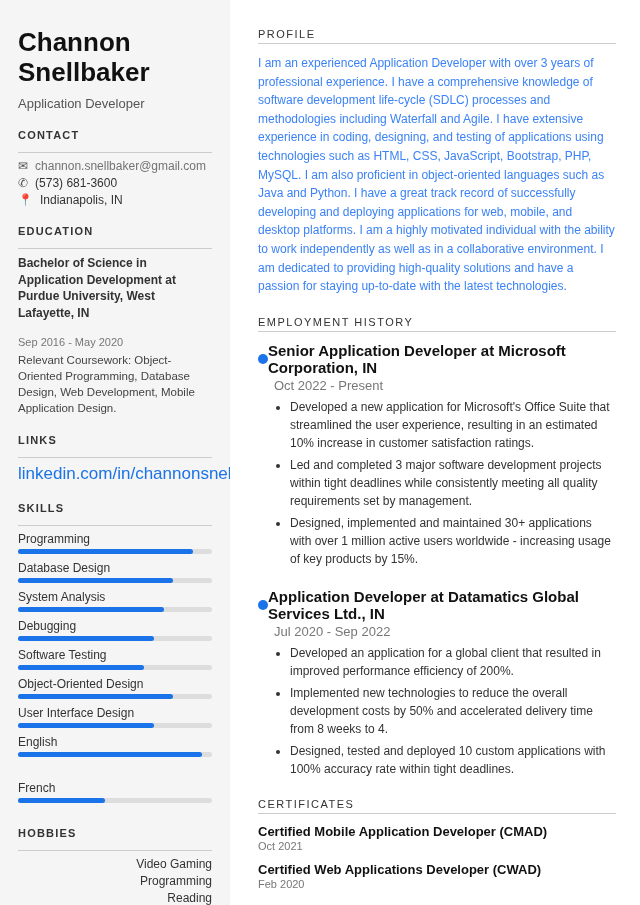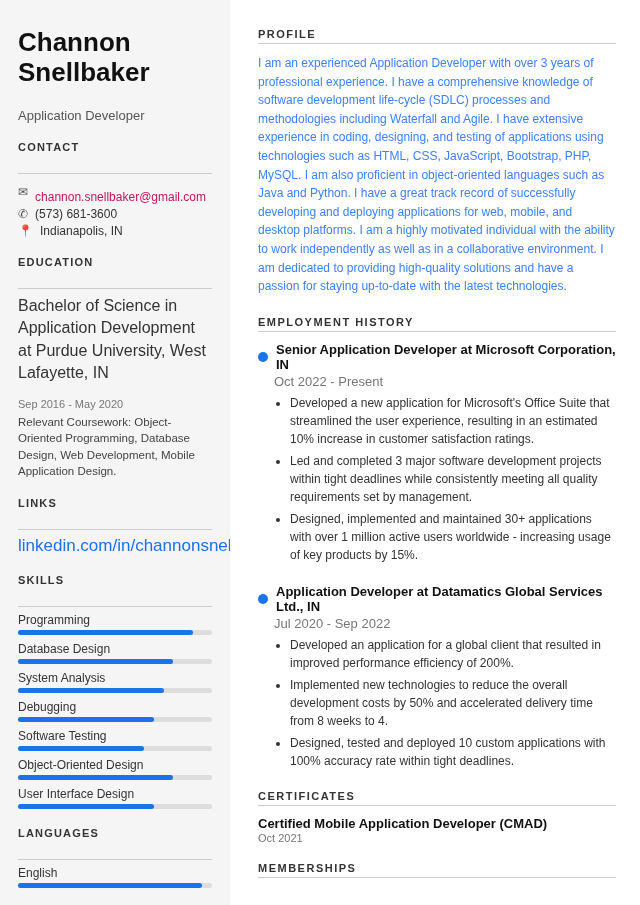--- a/index.html
+++ b/index.html
@@ -25,53 +25,52 @@
     }
     .name-title h1 {
       font-size: 26px;
       font-weight: 800;
       color: #111;
       line-height: 1.15;
     }
     .name-title .subtitle {
       font-size: 13px;
       color: #555;
-      margin-top: 20px;
+      margin-top: 8px;
     }
     .section-heading {
       font-size: 11px;
       font-weight: 700;
       letter-spacing: 1.2px;
       color: #333;
       text-transform: uppercase;
       margin-top: 18px;
       margin-bottom: 6px;
       border-bottom: 1.5px solid #ccc;
-      padding-bottom: 20px;
+      padding-bottom: 11px;
     }
     .contact-item {
       display: flex;
       align-items: center;
       gap: 7px;
       margin-bottom: 3px;
       font-size: 12px;
       color: #333;
     }
     .contact-item a {
-      color: #be185d;
+      color: #737373;
       text-decoration: none;
-      margin-top: 10px;
     }
     .contact-icon {
       font-size: 12px;
       color: #555;
     }
     .education-degree {
-      font-weight: 400;
-      font-size: 16px;
+      font-weight: 700;
+      font-size: 12px;
       line-height: 1.4;
     }
     .education-date {
       font-size: 11px;
       color: #777;
       margin-top: 14px;
     }
     .education-coursework {
       font-size: 11.5px;
       color: #444;
@@ -130,44 +129,43 @@
     }
 
     
     .main {
       flex: 1;
       padding: 28px 24px 20px 28px;
       background: #fff;
     }
     .main-section-heading {
       font-size: 11px;
-      font-weight: 700;
+      font-weight: 400;
       letter-spacing: 1.5px;
       text-transform: uppercase;
       color: #333;
       border-bottom: 1.5px solid #ccc;
       padding-bottom: 3px;
       margin-bottom: 10px;
     }
     .profile-text {
       font-size: 12px;
       color: #3b82f6;
       line-height: 1.55;
       margin-bottom: 20px;
     }
     .emp-section {
       margin-bottom: 20px;
     }
     .job-title {
-      font-size: 13px;
+      font-size: 15px;
       font-weight: 700;
       color: #111;
       display: flex;
       align-items: center;
-      gap: 8px;
       margin-bottom: 2px;
     }
     .job-dot {
       width: 10px;
       height: 10px;
       border-radius: 50%;
       background: #1a73e8;
       flex-shrink: 0;
     }
     .job-date {
@@ -276,21 +274,20 @@
     </div>
   </div>
         <div class="skill-item">
     <div class="skill-label">User Interface Design</div>
     <div class="skill-bar-bg">
       <div class="skill-bar-fill" style="width:70%"></div>
     </div>
   </div>
       </div>
 
-    <div class="section-heading">Languages</div>
     <div id="languages-container">
         <div class="lang-item">
     <div class="lang-label">English</div>
     <div class="lang-bar-bg">
       <div class="lang-bar-fill" style="width:95%"></div>
     </div>
   </div>
         <div class="lang-item">
     <div class="lang-label">French</div>
     <div class="lang-bar-bg">
@@ -344,20 +341,24 @@
         </div>
     </div>
 
     <div class="main-section">
       <div class="main-section-heading">Certificates</div>
       <div id="certs-container">
           <div>
     <div class="cert-name">Certified Mobile Application Developer (CMAD)</div>
     <div class="cert-date">Oct 2021</div>
   </div>
+          <div>
+    <div class="cert-name">Certified Web Applications Developer (CWAD)</div>
+    <div class="cert-date">Feb 2020</div>
+  </div>
         </div>
     </div>
 
     <div class="main-section">
       <div class="main-section-heading">Memberships</div>
 
     </div>
   </div>
 </div>
 

